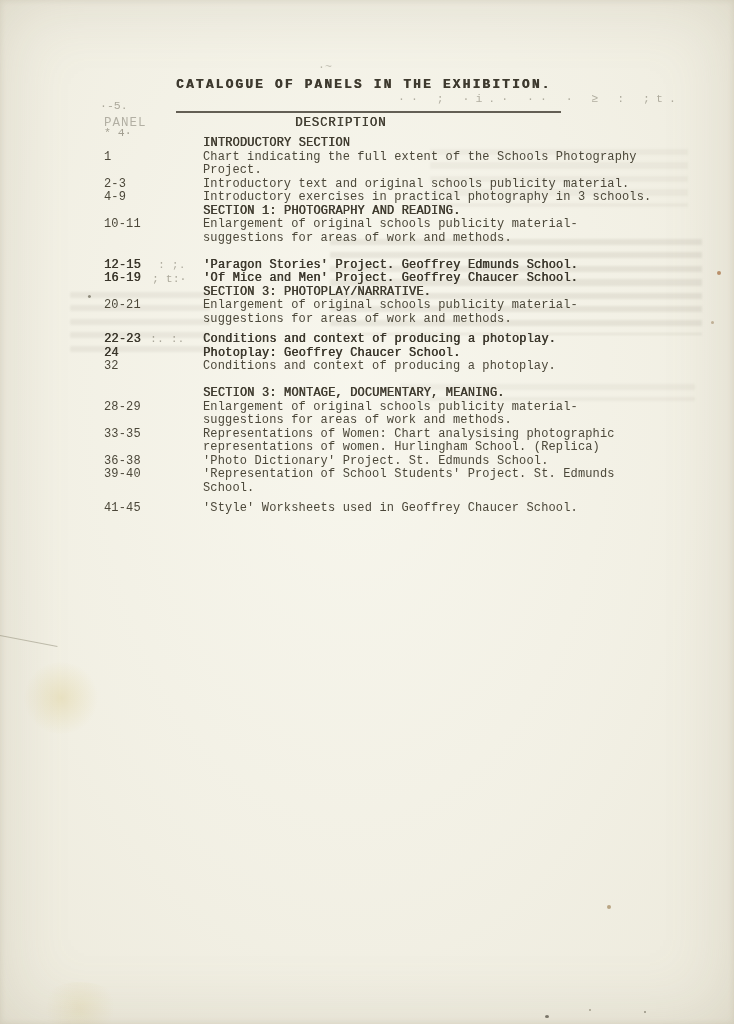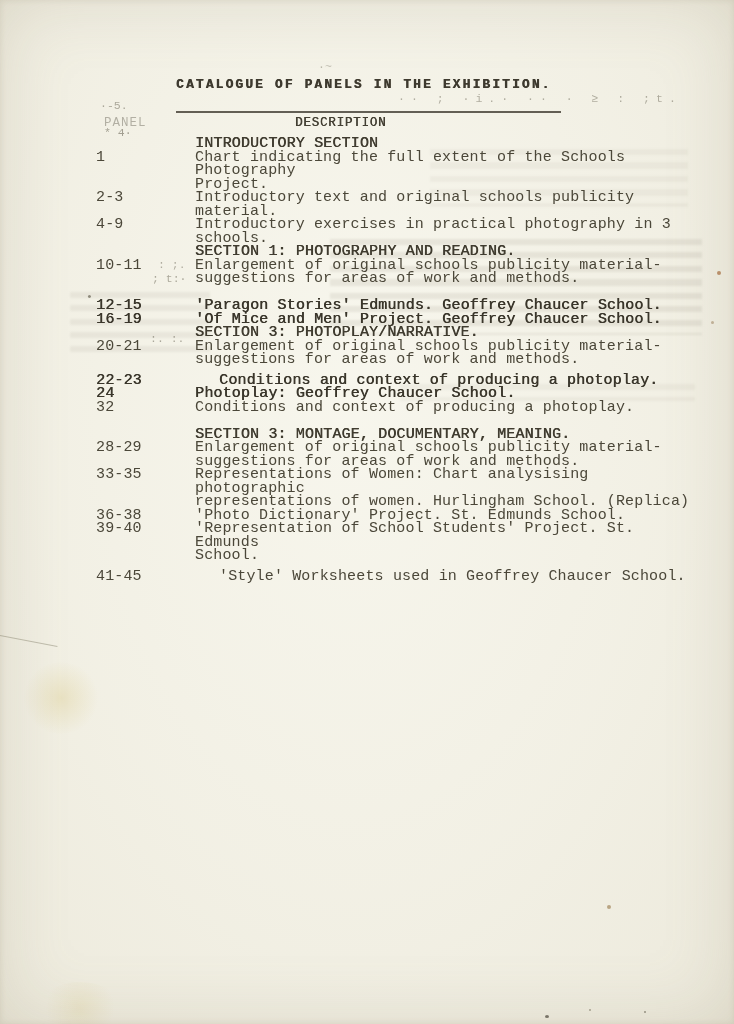--- a/index.html
+++ b/index.html
@@ -37,28 +37,28 @@
   }
   .panel-head {
     left: 104px; top: 116px;
     opacity: 0.38; filter: blur(0.3px); letter-spacing: 1px;
   }
   .desc-head {
     left: 295px; top: 116px;
     letter-spacing: 0.8px; text-shadow: 0.4px 0 currentColor; color: #433f33;
   }
   .rows {
-    position: absolute; left: 96px; top: 137px; width: 600px;
-    font-size: 15px; line-height: 13.5px; letter-spacing: 0.15px;
+    position: absolute; left: 104px; top: 137px; width: 600px;
+    font-size: 12px; line-height: 13.5px; letter-spacing: 0.15px;
     color: #4b4739;
   }
   .row { display: flex; }
   .row .pcol { width: 99px; flex: 0 0 99px; }
   .row .dcol { white-space: pre-line; }
-  .row.gap-sm { margin-top: 7px; gap: 24px; }
+  .row.gap-sm { margin-top: 7px; }
   .row.gap-md { margin-top: 13.5px; align-items: flex-end; }
   .row.section { color: #403c30; text-shadow: 0.45px 0 currentColor; }
   .row.bold    { color: #3a362b; text-shadow: 0.5px  0 currentColor; }
   
   .artifact {
     position: absolute; font-size: 11.5px; color: #55503f;
     white-space: nowrap; filter: blur(0.2px); pointer-events: none;
   }
   .ghost {
     position: absolute; pointer-events: none;
@@ -132,21 +132,21 @@
         <span class="pcol"></span>
         <span class="dcol">SECTION 1: PHOTOGRAPHY AND READING.</span>
       </div>
       <div class="row">
         <span class="pcol">10-11</span>
         <span class="dcol">Enlargement of original schools publicity material-
 suggestions for areas of work and methods.</span>
       </div>
       <div class="row gap-md bold">
         <span class="pcol">12-15</span>
-        <span class="dcol">'Paragon Stories' Edmunds. Geoffrey Chaucer School.</span>
+        <span class="dcol">'Paragon Stories' Project. Geoffrey Edmunds School.</span>
       </div>
       <div class="row bold">
         <span class="pcol">16-19</span>
         <span class="dcol">'Of Mice and Men' Project. Geoffrey Chaucer School.</span>
       </div>
       <div class="row section">
         <span class="pcol"></span>
         <span class="dcol">SECTION 3: PHOTOPLAY/NARRATIVE.</span>
       </div>
       <div class="row">

